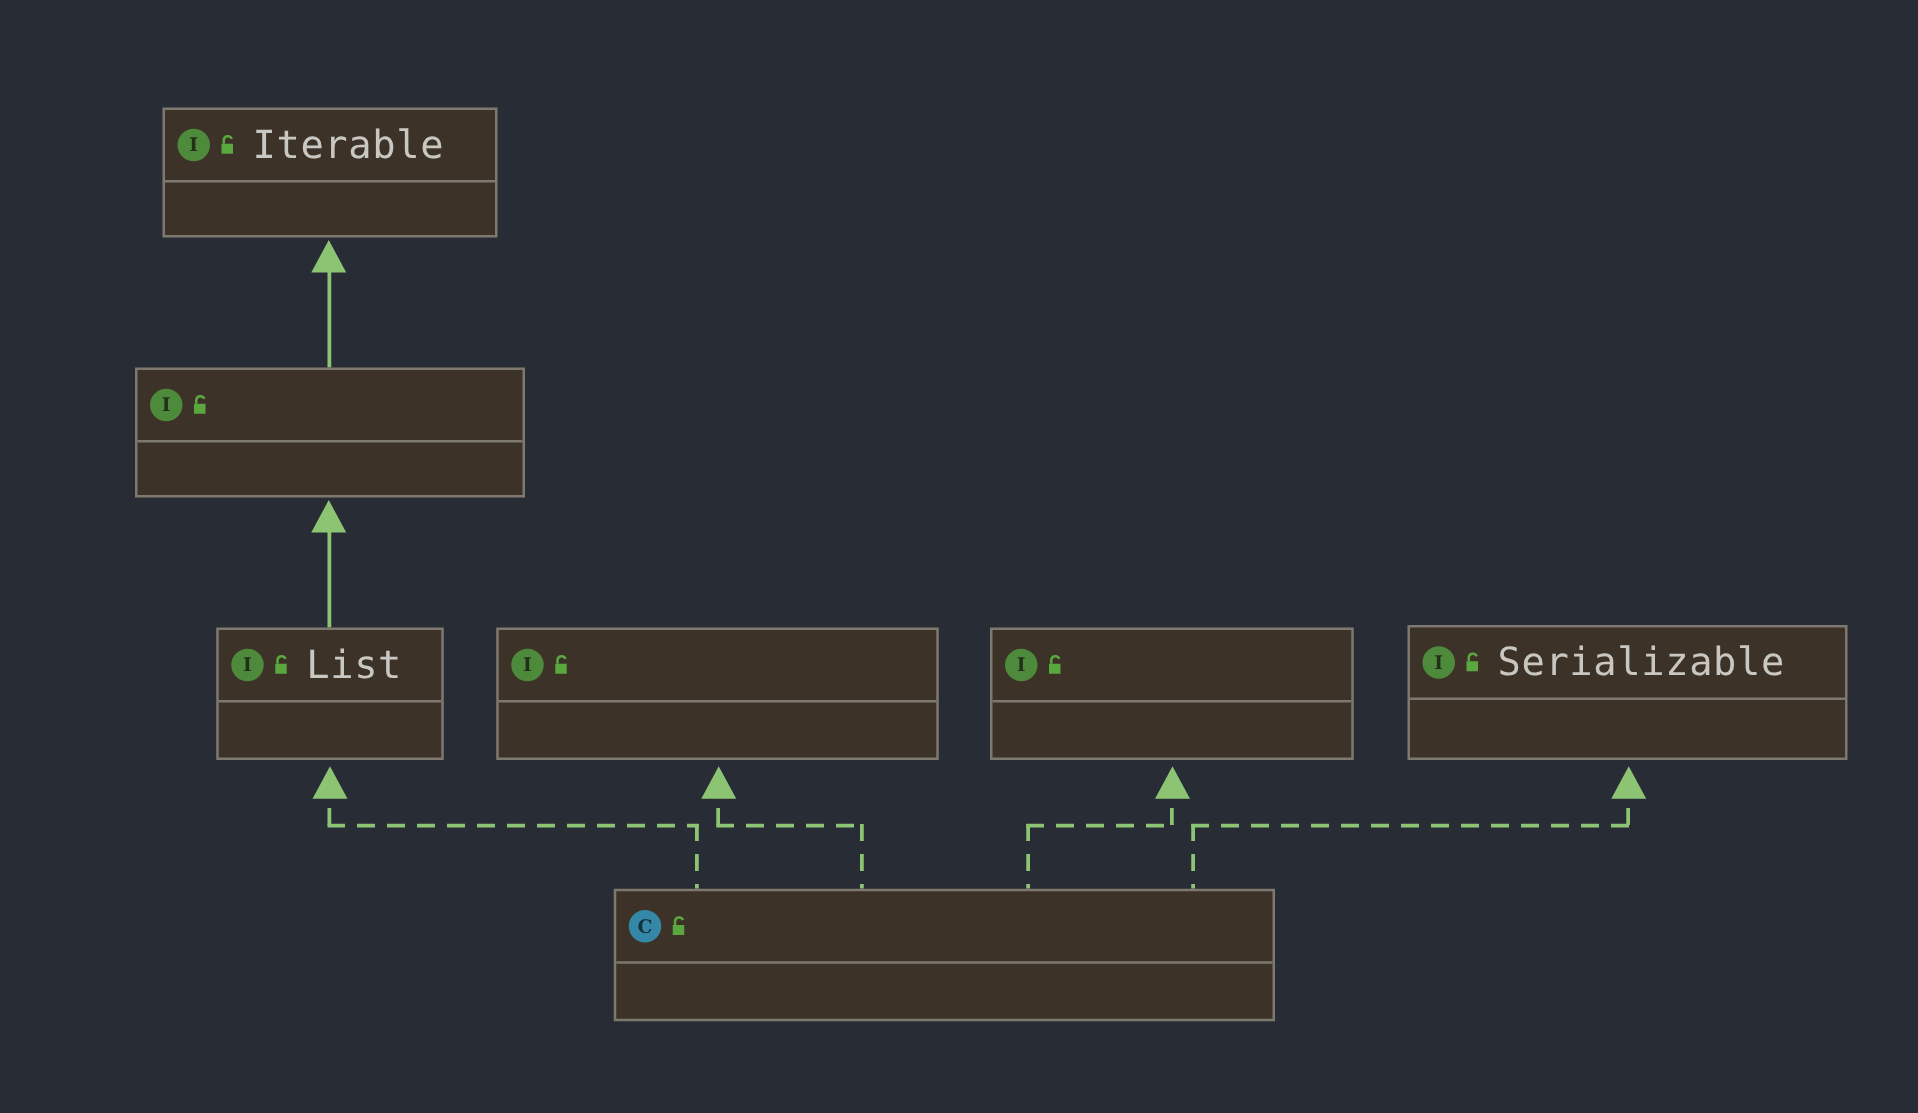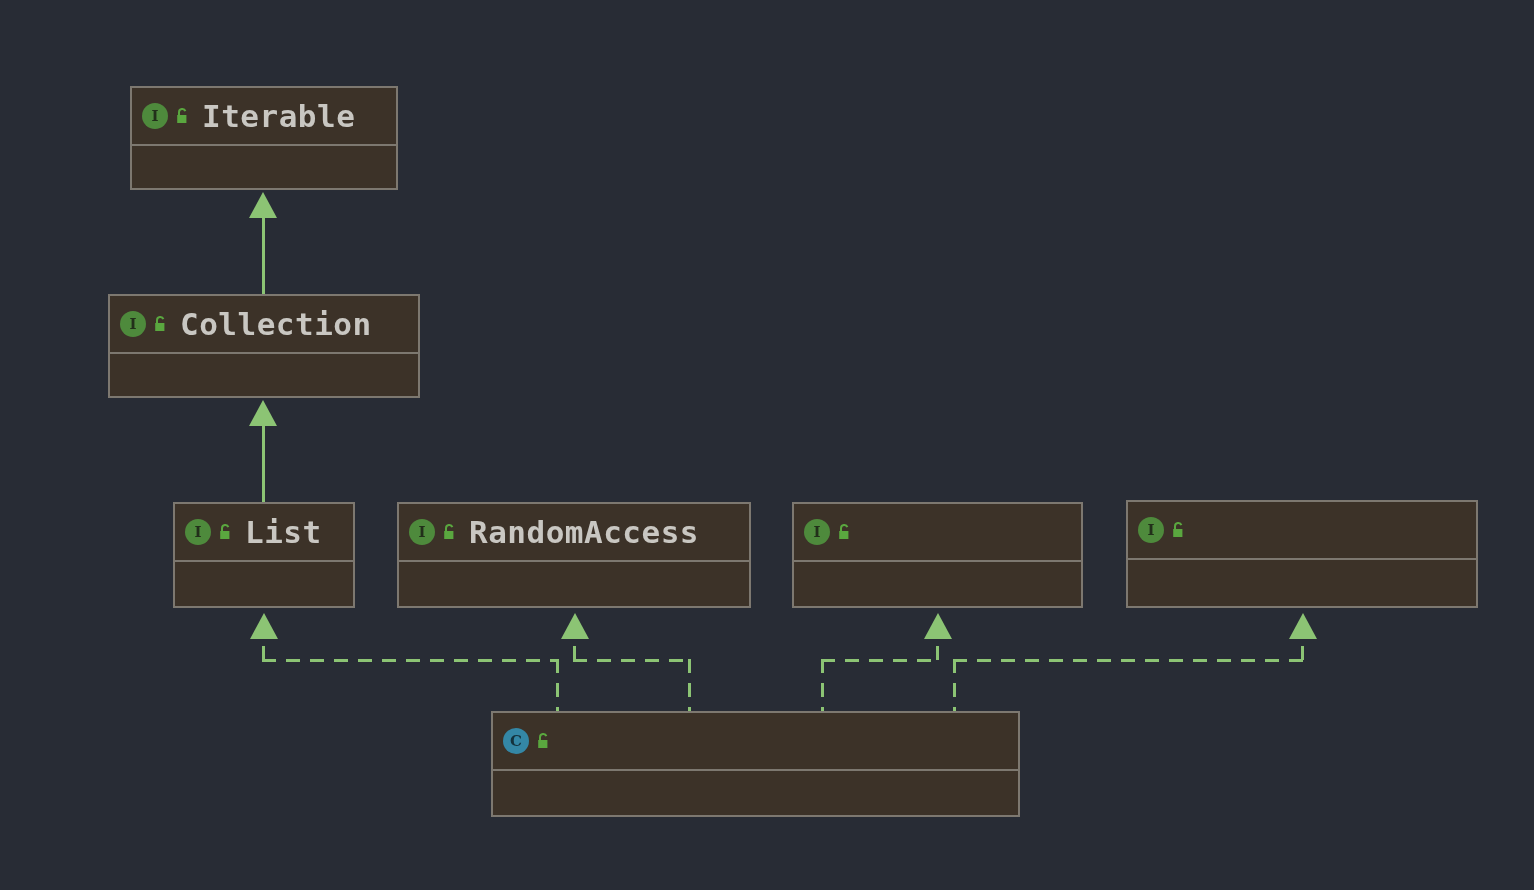--- a/index.html
+++ b/index.html
@@ -33,21 +33,20 @@
   }
   .uml-body {
     height: 42px;
   }
   .uml-title {
     color: #c9c7c2;
     font-size: 31px;
     letter-spacing: 0.5px;
     white-space: nowrap;
     margin-left: 12px;
-    font-weight: bold;
   }
   .type-icon {
     flex: 0 0 auto;
     width: 26px;
     height: 26px;
     border-radius: 50%;
     display: flex;
     align-items: center;
     justify-content: center;
     font-size: 15px;
@@ -137,21 +136,20 @@
     <div class="uml-body"></div>
   </div>
 
   <div class="uml-box" style="left:108px; top:294px; width:312px; height:104px;">
     <div class="uml-header">
       <span class="type-icon iface">I</span>
       <svg class="lock-icon" viewBox="0 0 16 18">
         <path d="M5 8 V5.2 a3.3 3.3 0 0 1 6.4 -1.1" fill="none" stroke="#5aa73f" stroke-width="2"></path>
         <rect x="3.2" y="8" width="9.2" height="8" fill="#5aa73f"></rect>
       </svg>
-      <span class="uml-title">Collection</span>
     </div>
     <div class="uml-body"></div>
   </div>
 
   <div class="uml-box" style="left:173px; top:502px; width:182px; height:106px;">
     <div class="uml-header">
       <span class="type-icon iface">I</span>
       <svg class="lock-icon" viewBox="0 0 16 18">
         <path d="M5 8 V5.2 a3.3 3.3 0 0 1 6.4 -1.1" fill="none" stroke="#5aa73f" stroke-width="2"></path>
         <rect x="3.2" y="8" width="9.2" height="8" fill="#5aa73f"></rect>
@@ -161,21 +159,20 @@
     <div class="uml-body"></div>
   </div>
 
   <div class="uml-box" style="left:397px; top:502px; width:354px; height:106px;">
     <div class="uml-header">
       <span class="type-icon iface">I</span>
       <svg class="lock-icon" viewBox="0 0 16 18">
         <path d="M5 8 V5.2 a3.3 3.3 0 0 1 6.4 -1.1" fill="none" stroke="#5aa73f" stroke-width="2"></path>
         <rect x="3.2" y="8" width="9.2" height="8" fill="#5aa73f"></rect>
       </svg>
-      <span class="uml-title">RandomAccess</span>
     </div>
     <div class="uml-body"></div>
   </div>
 
   <div class="uml-box" style="left:792px; top:502px; width:291px; height:106px;">
     <div class="uml-header">
       <span class="type-icon iface">I</span>
       <svg class="lock-icon" viewBox="0 0 16 18">
         <path d="M5 8 V5.2 a3.3 3.3 0 0 1 6.4 -1.1" fill="none" stroke="#5aa73f" stroke-width="2"></path>
         <rect x="3.2" y="8" width="9.2" height="8" fill="#5aa73f"></rect>
@@ -184,20 +181,21 @@
     <div class="uml-body"></div>
   </div>
 
   <div class="uml-box" style="left:1126px; top:500px; width:352px; height:108px;">
     <div class="uml-header">
       <span class="type-icon iface">I</span>
       <svg class="lock-icon" viewBox="0 0 16 18">
         <path d="M5 8 V5.2 a3.3 3.3 0 0 1 6.4 -1.1" fill="none" stroke="#5aa73f" stroke-width="2"></path>
         <rect x="3.2" y="8" width="9.2" height="8" fill="#5aa73f"></rect>
       </svg>
+      <span class="uml-title">Serializable</span>
     </div>
     <div class="uml-body"></div>
   </div>
 
   <div class="uml-box" style="left:491px; top:711px; width:529px; height:106px;">
     <div class="uml-header">
       <span class="type-icon cls">C</span>
       <svg class="lock-icon" viewBox="0 0 16 18">
         <path d="M5 8 V5.2 a3.3 3.3 0 0 1 6.4 -1.1" fill="none" stroke="#5aa73f" stroke-width="2"></path>
         <rect x="3.2" y="8" width="9.2" height="8" fill="#5aa73f"></rect>

